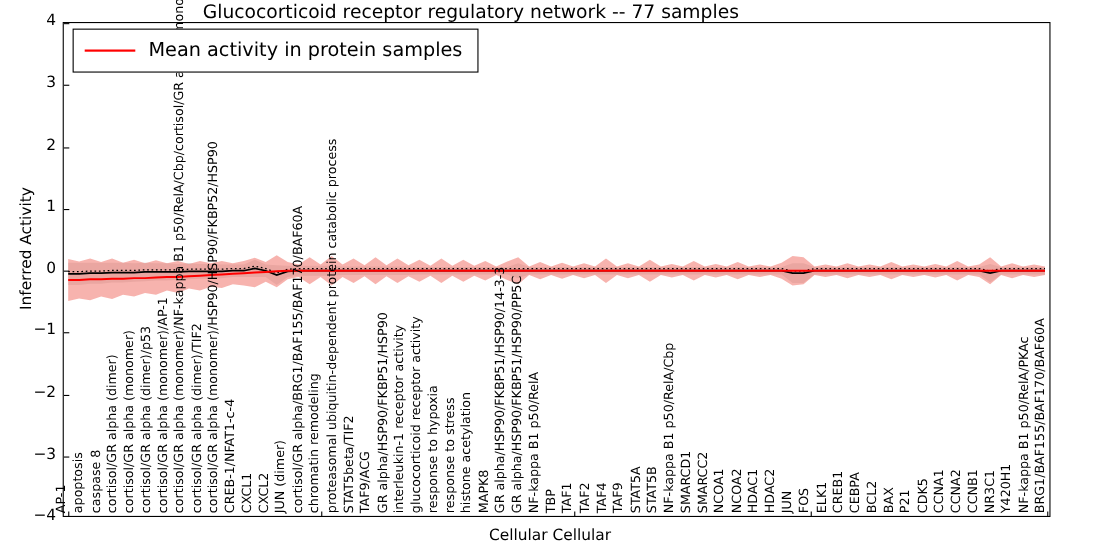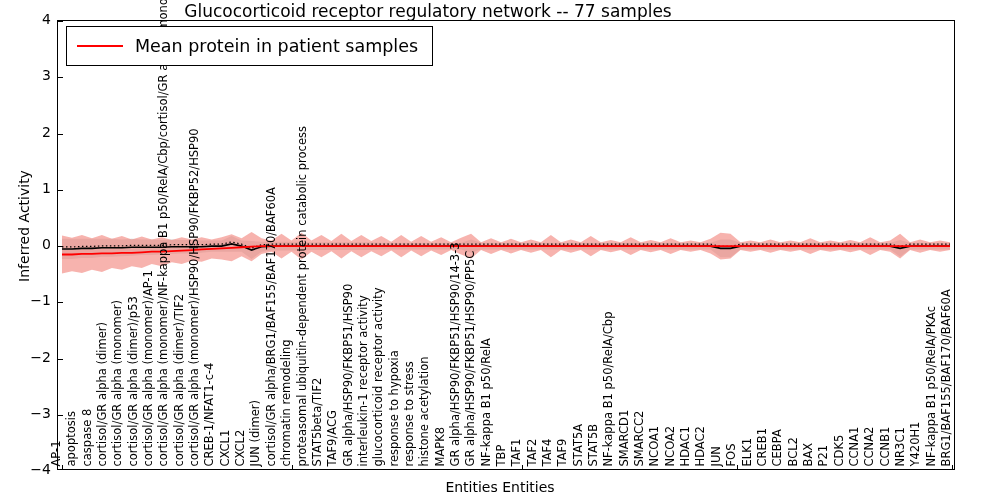--- a/index.html
+++ b/index.html
@@ -46,21 +46,21 @@
   .lg-txt{font-size:17.5px;white-space:nowrap;}
 </style>
 </head>
 <body>
 
 <div id="root">
 
   <div class="chart-title">Glucocorticoid receptor regulatory network -- 77 samples</div>
 
   <div class="ylabel">Inferred Activity</div>
-  <div class="xlabel">Entities Entities</div>
+  <div class="xlabel">Cellular Cellular</div>
 
   <div id="yticks">
       <div class="ytick" style="top: 20px; right: 949px;">4</div>
       <div class="ytick" style="top: 76.25px; right: 949px;">3</div>
       <div class="ytick" style="top: 132.5px; right: 949px;">2</div>
       <div class="ytick" style="top: 188.75px; right: 949px;">1</div>
       <div class="ytick" style="top: 245px; right: 949px;">0</div>
       <div class="ytick" style="top: 301.25px; right: 949px;">−1</div>
       <div class="ytick" style="top: 357.5px; right: 949px;">−2</div>
       <div class="ytick" style="top: 413.75px; right: 949px;">−3</div>
@@ -156,17 +156,17 @@
       <div class="cat" style="left: 833.621px;">CCNB1</div>
       <div class="cat" style="left: 848.966px;">NR3C1</div>
       <div class="cat" style="left: 864.31px;">Y420H1</div>
       <div class="cat" style="left: 879.655px;">NF-kappa B1 p50/RelA/PKAc</div>
       <div class="cat" style="left: 895px;">BRG1/BAF155/BAF170/BAF60A</div>
     </div>
 
   <div id="legend">
     <div class="lg-row">
       <span class="lg-line red"></span>
-      <span class="lg-txt">Mean protein in patient samples</span>
+      <span class="lg-txt">Mean activity in protein samples</span>
     </div>
   </div>
 
 </div>
 
 </body></html>

